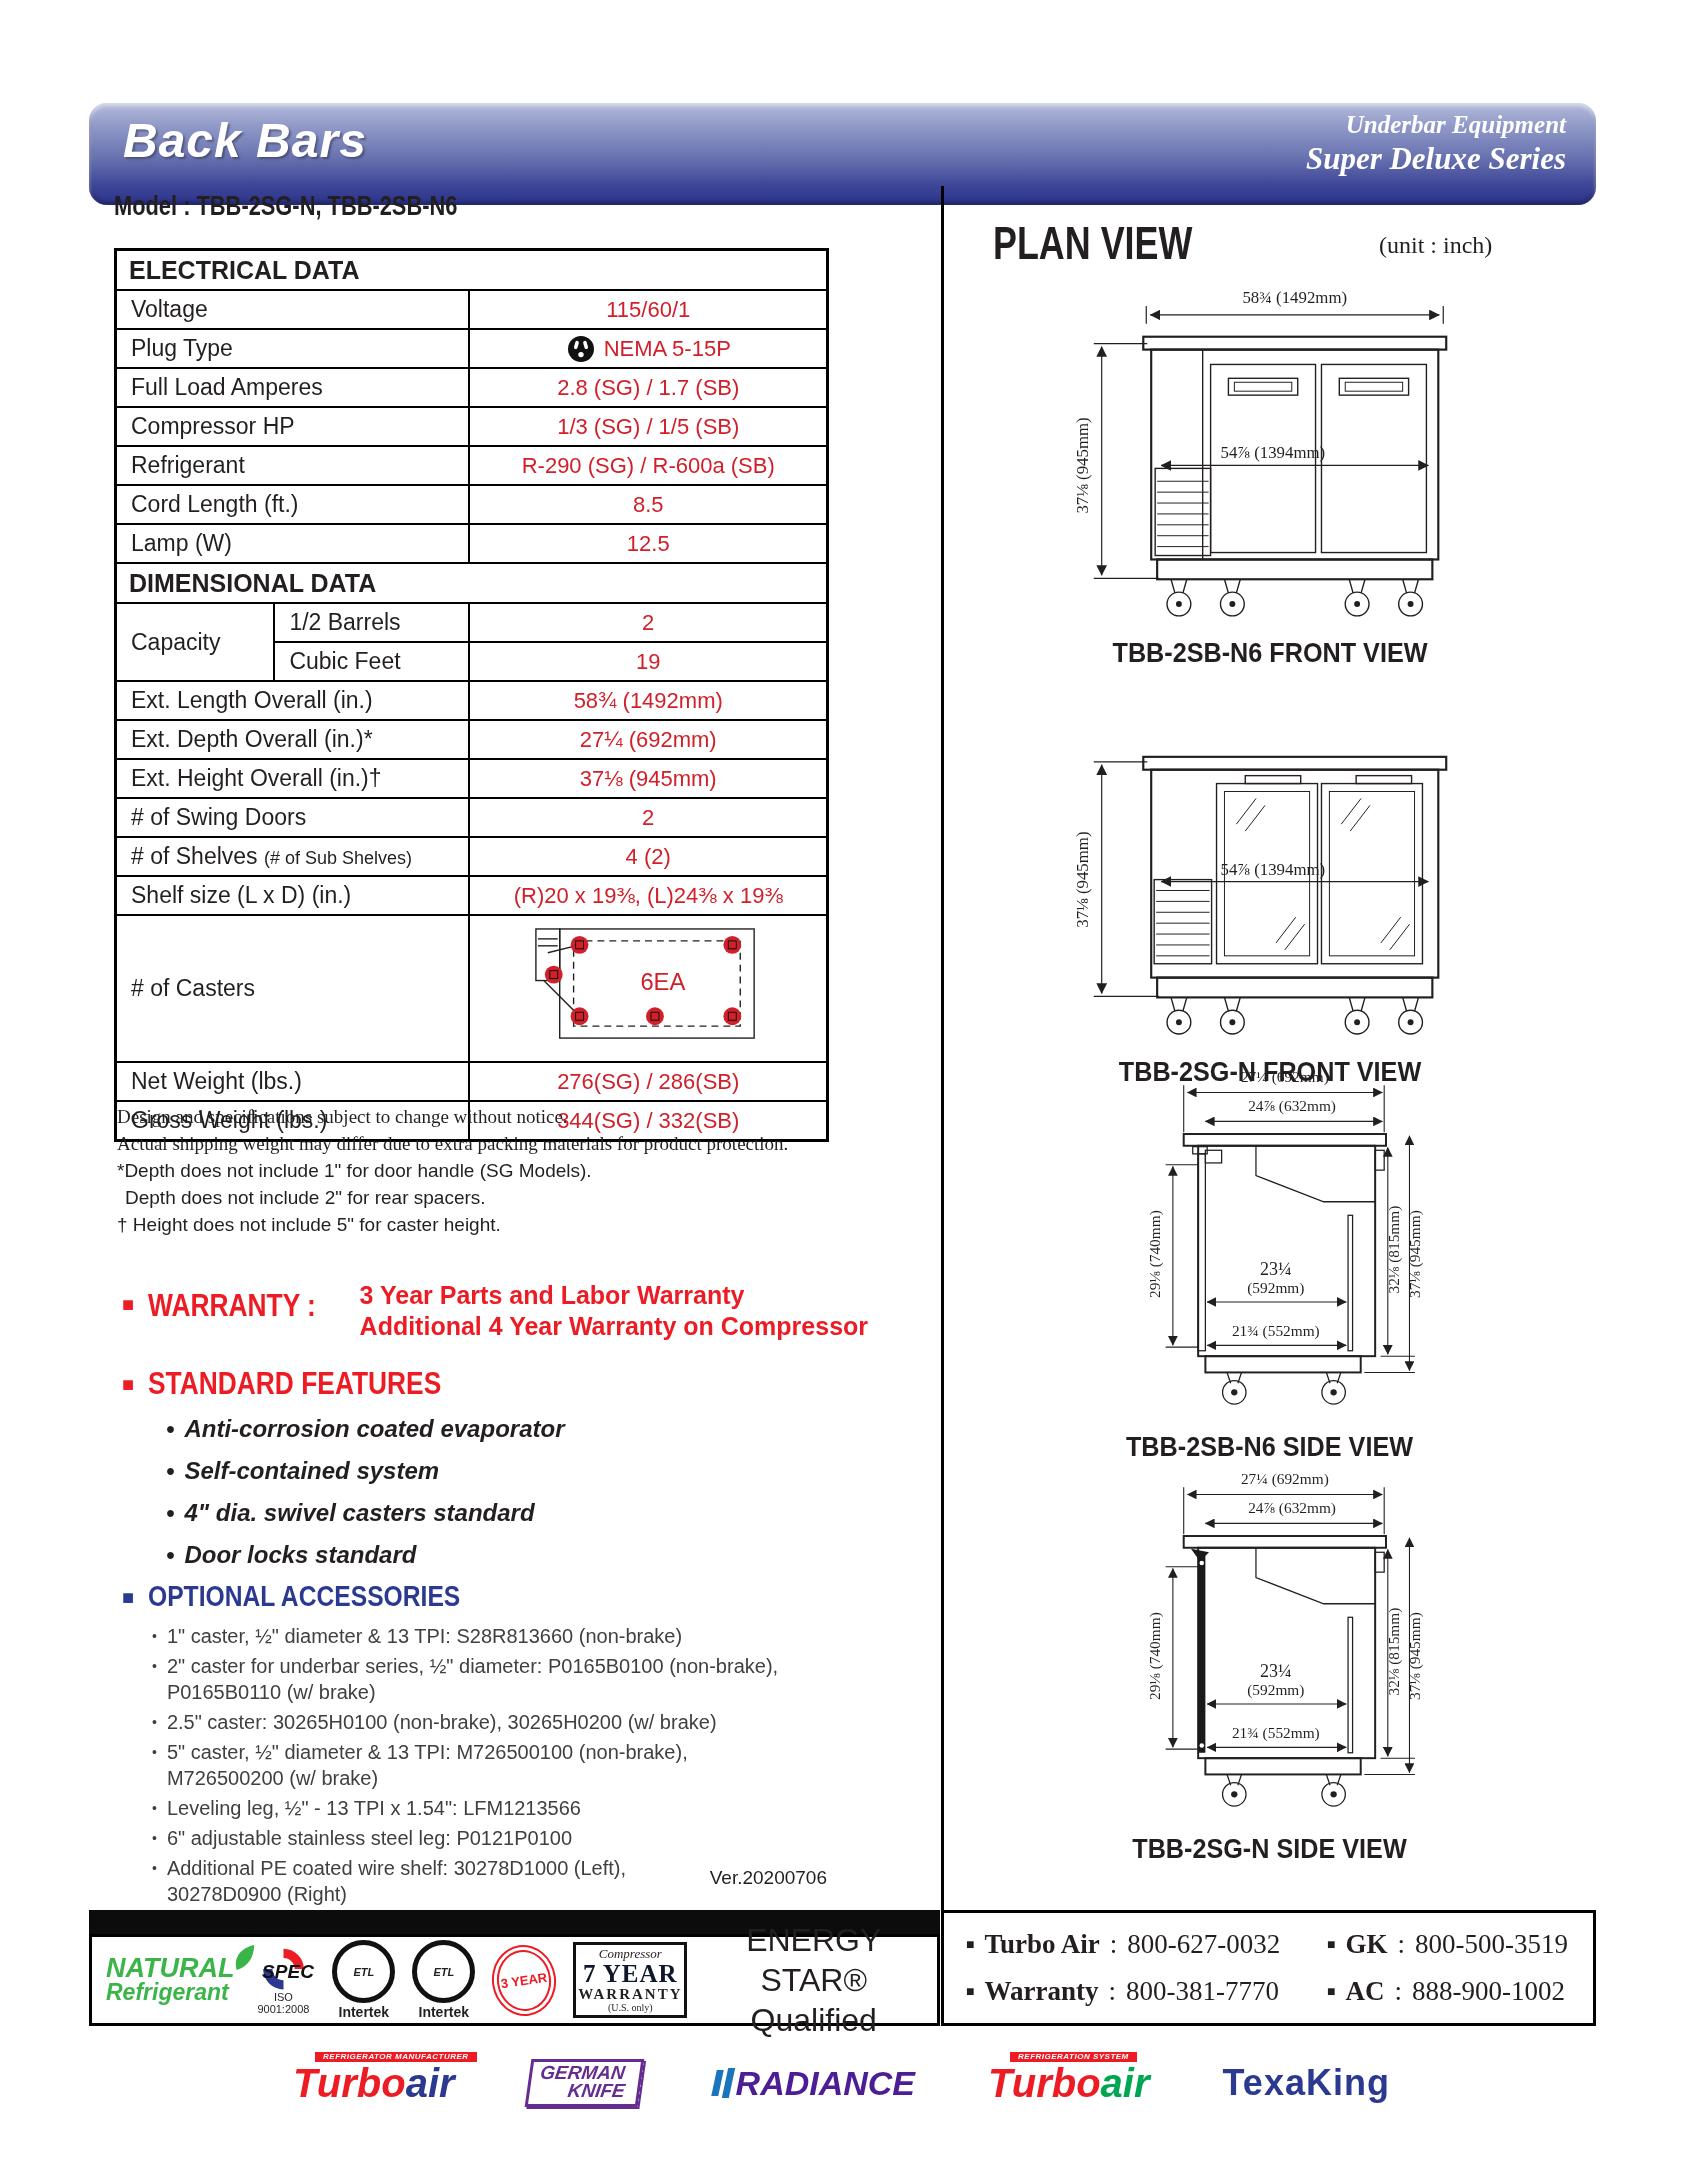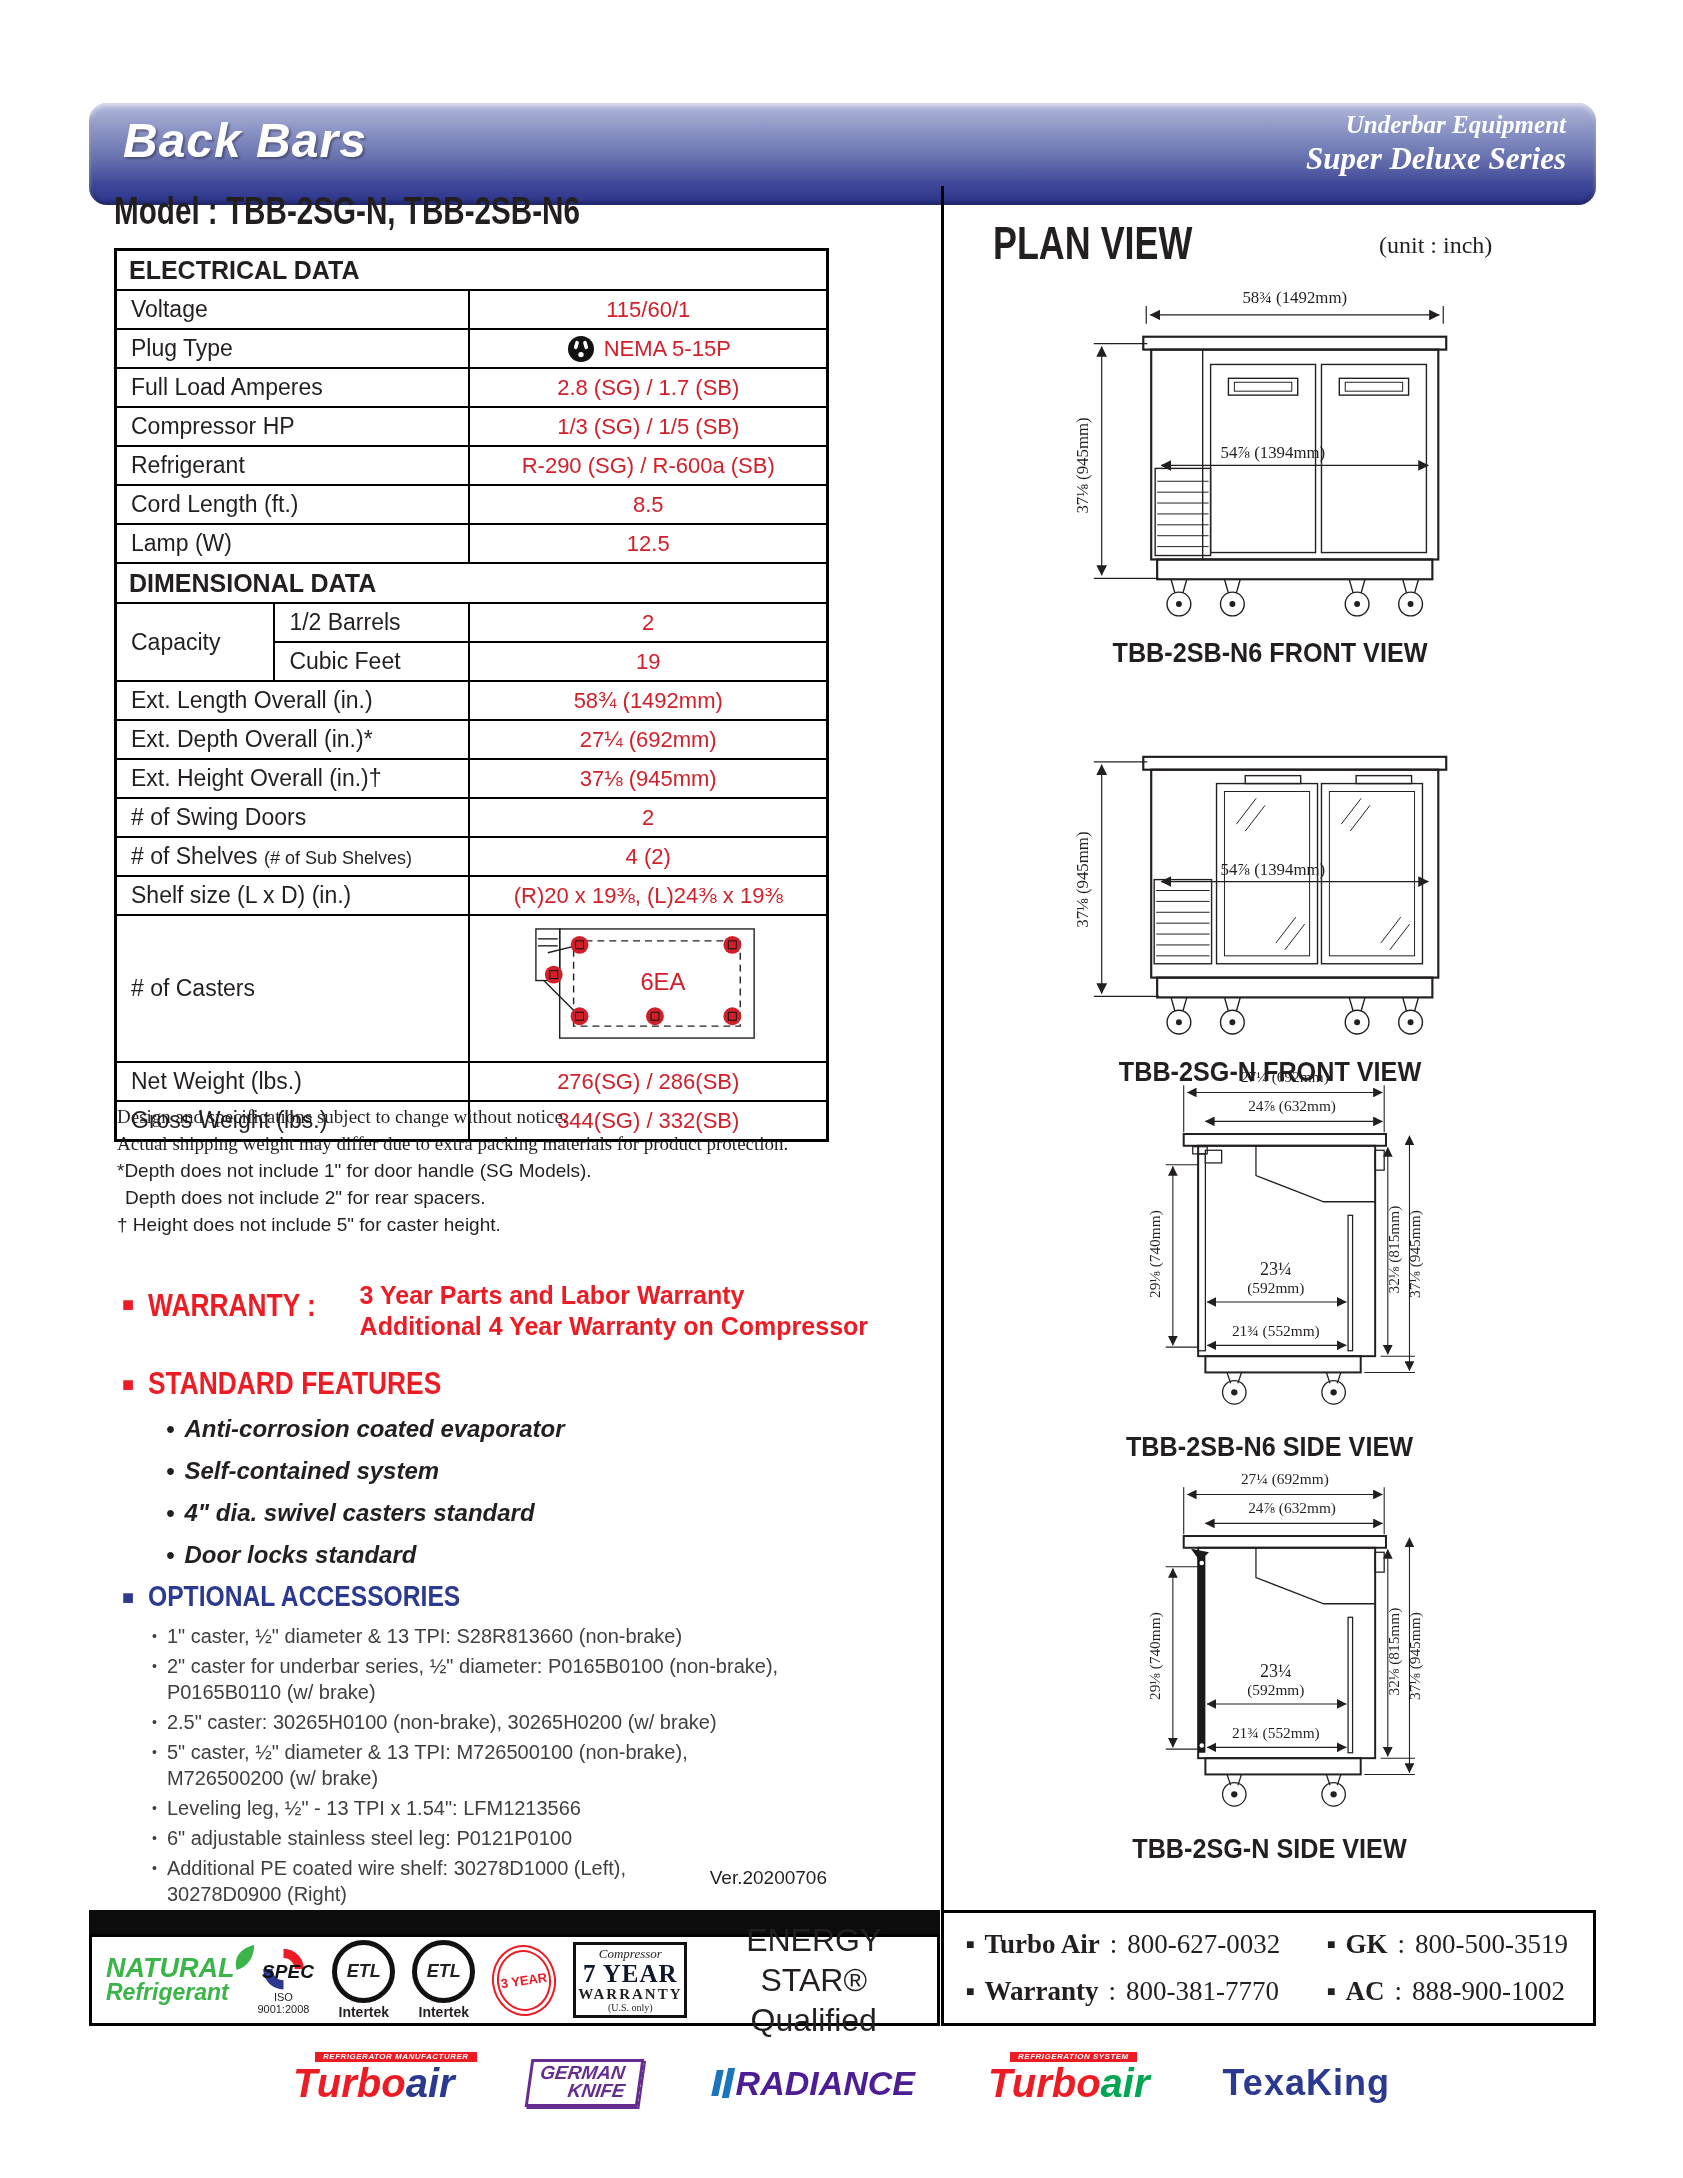--- a/index.html
+++ b/index.html
@@ -16,21 +16,21 @@
   .header-right{position:absolute;right:30px;top:7px;text-align:right;color:#fff;
     font-family:"Liberation Serif",serif;font-style:italic;font-weight:700;line-height:1.2;}
   .header-sub1{font-size:25px;}
   .header-sub2{font-size:31px;}
 
   .divider-v{position:absolute;left:941px;top:186px;width:3px;height:1839px;background:#000;}
 
   
   .hvy{font-weight:900;display:inline-block;transform:scaleX(.78);transform-origin:left bottom;
        white-space:nowrap;letter-spacing:0;}
-  .model-title{left:114px;top:190px;font-size:38px;}
+  .model-title{left:114px;top:190px;font-size:28px;}
   .plan-head{left:993px;top:216px;font-size:46px;}
   .unit-note{left:1379px;top:232px;font-family:"Liberation Serif",serif;font-size:24px;}
 
   
   table.spec{position:absolute;left:114px;top:248px;width:715px;border-collapse:collapse;
     border:3px solid #000;table-layout:fixed;}
   table.spec td{border:2px solid #000;font-size:23px;padding:0 0 0 14px;height:37px;overflow:hidden;}
   table.spec td.sec{font-weight:700;font-size:25px;height:38px;padding-left:12px;}
   table.spec td.vl{color:#d1202a;text-align:center;padding:0 4px;font-size:22px;}
   table.spec col.c1{width:158px;} table.spec col.c2{width:194px;} table.spec col.c3{width:356px;}
@@ -70,21 +70,21 @@
     box-sizing:border-box;display:flex;align-items:center;gap:17px;padding:0 14px;}
   .nat{color:#3bb54a;font-weight:900;font-style:italic;line-height:.95;position:relative;}
   .nat-1{font-size:27px;letter-spacing:0;} .nat-2{font-size:23px;}
   .nat svg{position:absolute;right:-22px;top:-12px;}
   .specb{text-align:center;position:relative;width:73px;}
   .specb .swoosh{display:block;margin:0 auto;}
   .spec-txt{position:absolute;left:0;top:16px;width:73px;text-align:center;font-weight:900;font-style:italic;font-size:19px;color:#111;}
   .spec-iso{font-size:11px;margin-top:-4px;}
   .etl{text-align:center;}
   .etl-circ{width:53px;height:53px;border:5px solid #111;border-radius:50%;display:flex;align-items:center;justify-content:center;margin:0 auto;}
-  .etl-txt{font-weight:900;font-style:italic;font-size:18px;}
+  .etl-txt{font-weight:900;font-style:italic;font-size:11px;}
   .etl-lab{font-weight:700;font-size:14px;margin-top:1px;}
   .y3{width:57px;height:57px;border:7px double #ed1c24;border-radius:50%;display:flex;align-items:center;justify-content:center;
       color:#ed1c24;font-weight:900;font-size:13px;text-align:center;line-height:1.05;transform:rotate(-8deg);}
   .y7{border:3px solid #111;background:#fff;padding:2px 2px;text-align:center;font-family:"Liberation Serif",serif;line-height:1.05;}
   .y7-top{font-style:italic;font-size:13px;}
   .y7-main{color:#0f172a;font-weight:900;font-size:25px;letter-spacing:1px;}
   .y7-war{font-weight:700;font-size:15px;letter-spacing:2px;}
   .y7-sub{font-size:10px;}
   .energy{font-size:32px;text-align:center;line-height:1.25;}
 

